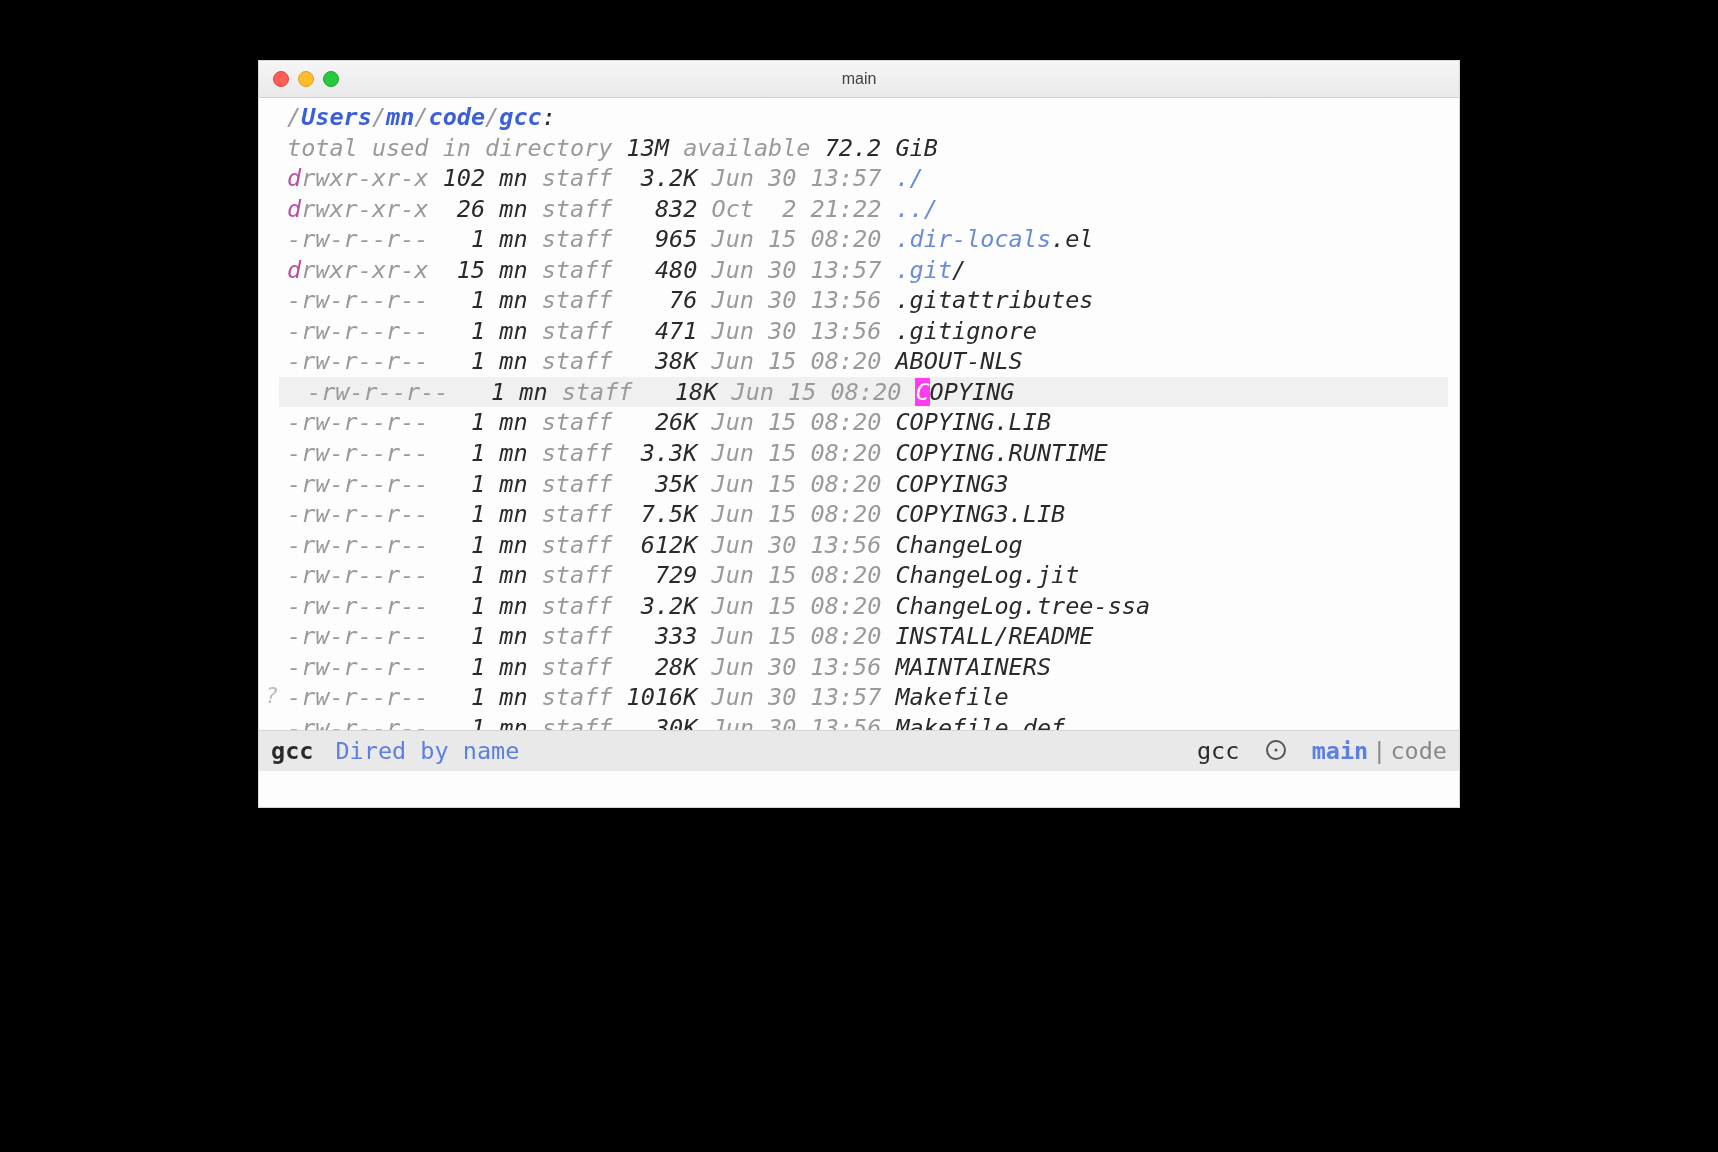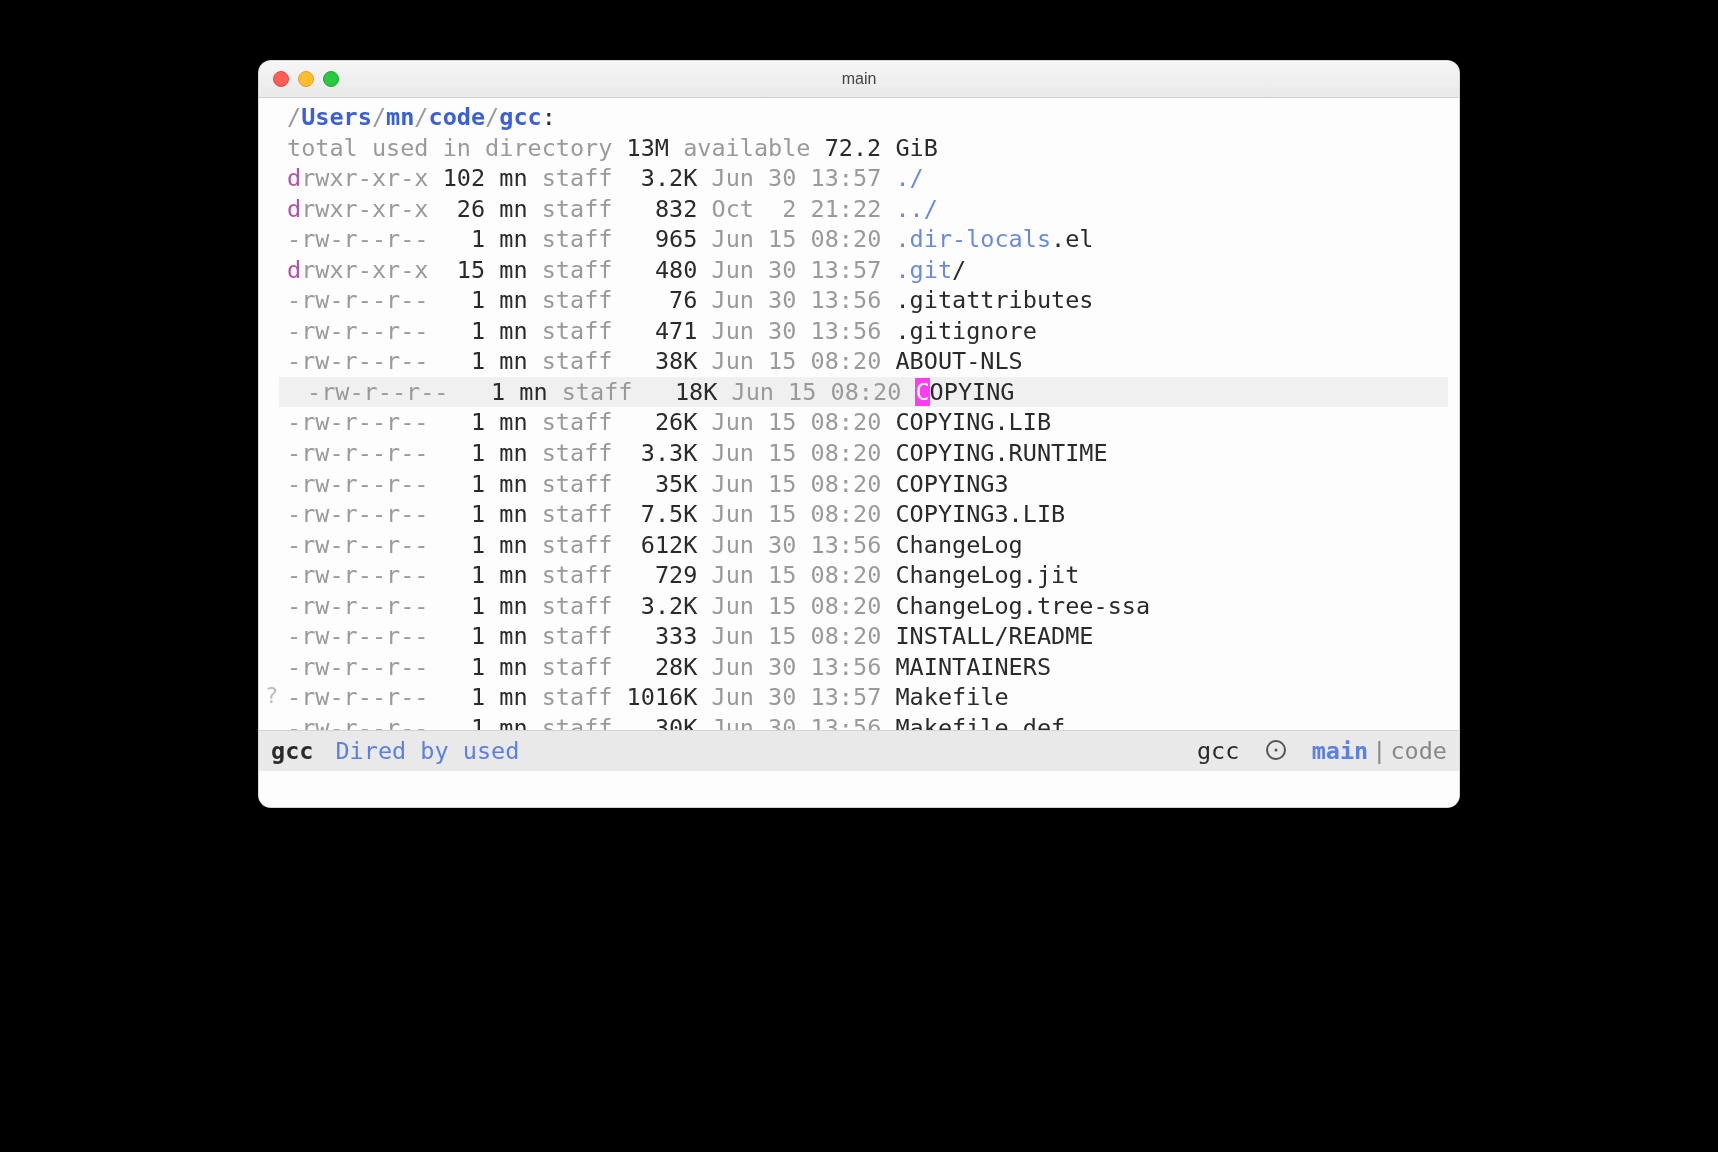--- a/index.html
+++ b/index.html
@@ -11,21 +11,21 @@
     font-family: ui-monospace, "SF Mono", Menlo, Consolas, monospace;
     font-size: 23.5px;
     display: flex;
     align-items: flex-start;
     justify-content: center;
   }
   .window {
     margin-top: 60px;
     width: 1200px;
     background: #fdfdfd;
-    border-radius: 13px;
+    border-radius: 0;
     box-shadow: 0 25px 60px rgba(0,0,0,0.6);
     overflow: hidden;
     border: 1px solid rgba(0,0,0,0.15);
   }
   .titlebar {
     height: 36px;
     background: linear-gradient(#f6f6f6,#e9e9e9);
     border-bottom: 1px solid #d0d0d0;
     display: flex;
     align-items: center;
@@ -54,20 +54,21 @@
     pointer-events: none;
     font-weight: 500;
   }
   .buffer {
     padding: 4px 11px 0 0;
     line-height: 1.30;
     white-space: pre;
     height: 628px;
     overflow: hidden;
     position: relative;
+    font-style: italic;
   }
   .line {
     padding-left: 28px;
   }
   .line.hl {
     background: #f0f0f0;
     margin-left: 20px;
   }
   .c-default { color:#2a2a2a; }
   .c-gray { color:#9a9a9a; }
@@ -135,21 +136,21 @@
       <div class="dot green"></div>
     </div>
     <div class="title">main</div>
   </div>
 
   <div class="buffer" id="buffer"><div class="line"><span class="c-gray">/</span><span class="c-darkblue">Users</span><span class="c-gray">/</span><span class="c-darkblue">mn</span><span class="c-gray">/</span><span class="c-darkblue">code</span><span class="c-gray">/</span><span class="c-darkblue">gcc</span><span class="c-default">:</span></div><div class="line"><span class="c-gray">total used in directory </span><span class="c-default">13M</span><span class="c-gray"> available </span><span class="c-default">72.2 GiB</span></div><div class="line"><span class="c-d">d</span><span class="c-gray">rwxr-xr-x</span><span class="c-default"> 102 </span><span class="c-default">mn </span><span class="c-gray">staff</span><span class="c-default">  3.2K </span><span class="c-gray">Jun 30 13:57 </span><span class="c-bluefile">./</span></div><div class="line"><span class="c-d">d</span><span class="c-gray">rwxr-xr-x</span><span class="c-default">  26 </span><span class="c-default">mn </span><span class="c-gray">staff</span><span class="c-default">   832 </span><span class="c-gray">Oct  2 21:22 </span><span class="c-bluefile">../</span></div><div class="line"><span class="c-gray">-</span><span class="c-gray">rw-r--r--</span><span class="c-default">   1 </span><span class="c-default">mn </span><span class="c-gray">staff</span><span class="c-default">   965 </span><span class="c-gray">Jun 15 08:20 </span><span class="c-bluefile">.dir-locals</span><span class="c-default">.el</span></div><div class="line"><span class="c-d">d</span><span class="c-gray">rwxr-xr-x</span><span class="c-default">  15 </span><span class="c-default">mn </span><span class="c-gray">staff</span><span class="c-default">   480 </span><span class="c-gray">Jun 30 13:57 </span><span class="c-bluefile">.git</span><span class="c-default">/</span></div><div class="line"><span class="c-gray">-</span><span class="c-gray">rw-r--r--</span><span class="c-default">   1 </span><span class="c-default">mn </span><span class="c-gray">staff</span><span class="c-default">    76 </span><span class="c-gray">Jun 30 13:56 </span><span class="c-default">.gitattributes</span></div><div class="line"><span class="c-gray">-</span><span class="c-gray">rw-r--r--</span><span class="c-default">   1 </span><span class="c-default">mn </span><span class="c-gray">staff</span><span class="c-default">   471 </span><span class="c-gray">Jun 30 13:56 </span><span class="c-default">.gitignore</span></div><div class="line"><span class="c-gray">-</span><span class="c-gray">rw-r--r--</span><span class="c-default">   1 </span><span class="c-default">mn </span><span class="c-gray">staff</span><span class="c-default">   38K </span><span class="c-gray">Jun 15 08:20 </span><span class="c-default">ABOUT-NLS</span></div><div class="line hl"><span class="c-gray">-</span><span class="c-gray">rw-r--r--</span><span class="c-default">   1 </span><span class="c-default">mn </span><span class="c-gray">staff</span><span class="c-default">   18K </span><span class="c-gray">Jun 15 08:20 </span><span class="cursor">C</span><span class="c-default">OPYING</span></div><div class="line"><span class="c-gray">-</span><span class="c-gray">rw-r--r--</span><span class="c-default">   1 </span><span class="c-default">mn </span><span class="c-gray">staff</span><span class="c-default">   26K </span><span class="c-gray">Jun 15 08:20 </span><span class="c-default">COPYING.LIB</span></div><div class="line"><span class="c-gray">-</span><span class="c-gray">rw-r--r--</span><span class="c-default">   1 </span><span class="c-default">mn </span><span class="c-gray">staff</span><span class="c-default">  3.3K </span><span class="c-gray">Jun 15 08:20 </span><span class="c-default">COPYING.RUNTIME</span></div><div class="line"><span class="c-gray">-</span><span class="c-gray">rw-r--r--</span><span class="c-default">   1 </span><span class="c-default">mn </span><span class="c-gray">staff</span><span class="c-default">   35K </span><span class="c-gray">Jun 15 08:20 </span><span class="c-default">COPYING3</span></div><div class="line"><span class="c-gray">-</span><span class="c-gray">rw-r--r--</span><span class="c-default">   1 </span><span class="c-default">mn </span><span class="c-gray">staff</span><span class="c-default">  7.5K </span><span class="c-gray">Jun 15 08:20 </span><span class="c-default">COPYING3.LIB</span></div><div class="line"><span class="c-gray">-</span><span class="c-gray">rw-r--r--</span><span class="c-default">   1 </span><span class="c-default">mn </span><span class="c-gray">staff</span><span class="c-default">  612K </span><span class="c-gray">Jun 30 13:56 </span><span class="c-default">ChangeLog</span></div><div class="line"><span class="c-gray">-</span><span class="c-gray">rw-r--r--</span><span class="c-default">   1 </span><span class="c-default">mn </span><span class="c-gray">staff</span><span class="c-default">   729 </span><span class="c-gray">Jun 15 08:20 </span><span class="c-default">ChangeLog.jit</span></div><div class="line"><span class="c-gray">-</span><span class="c-gray">rw-r--r--</span><span class="c-default">   1 </span><span class="c-default">mn </span><span class="c-gray">staff</span><span class="c-default">  3.2K </span><span class="c-gray">Jun 15 08:20 </span><span class="c-default">ChangeLog.tree-ssa</span></div><div class="line"><span class="c-gray">-</span><span class="c-gray">rw-r--r--</span><span class="c-default">   1 </span><span class="c-default">mn </span><span class="c-gray">staff</span><span class="c-default">   333 </span><span class="c-gray">Jun 15 08:20 </span><span class="c-default">INSTALL/README</span></div><div class="line"><span class="c-gray">-</span><span class="c-gray">rw-r--r--</span><span class="c-default">   1 </span><span class="c-default">mn </span><span class="c-gray">staff</span><span class="c-default">   28K </span><span class="c-gray">Jun 30 13:56 </span><span class="c-default">MAINTAINERS</span></div><div class="line"><span class="c-gray">-</span><span class="c-gray">rw-r--r--</span><span class="c-default">   1 </span><span class="c-default">mn </span><span class="c-gray">staff</span><span class="c-default"> 1016K </span><span class="c-gray">Jun 30 13:57 </span><span class="c-default">Makefile</span></div><div class="line"><span class="c-gray">-</span><span class="c-gray">rw-r--r--</span><span class="c-default">   1 </span><span class="c-default">mn </span><span class="c-gray">staff</span><span class="c-default">   30K </span><span class="c-gray">Jun 30 13:56 </span><span class="c-default">Makefile.def</span></div><div class="gutter-mark" style="top: 584px;">?</div></div>
 
   <div class="modeline">
     <div class="ml-left">
       <span class="ml-buf">gcc</span>
-      <span class="ml-mode">Dired by used</span>
+      <span class="ml-mode">Dired by name</span>
     </div>
     <div class="ml-right">
       <span>gcc</span>
       <span>&nbsp;</span>
       <span class="ringicon"></span>
       <span>&nbsp;</span>
       <span class="ml-branch">main</span>
       <span class="ml-sep">|</span>
       <span class="ml-after">code</span>
     </div>

